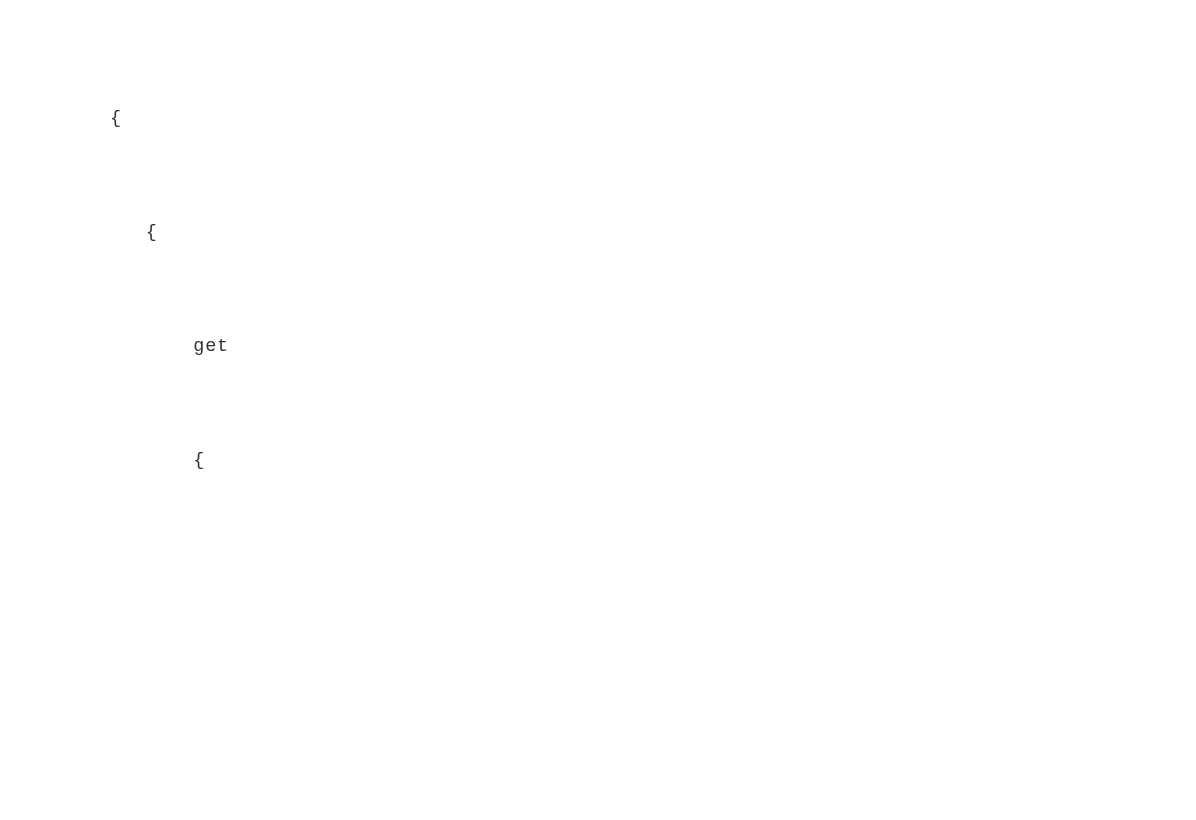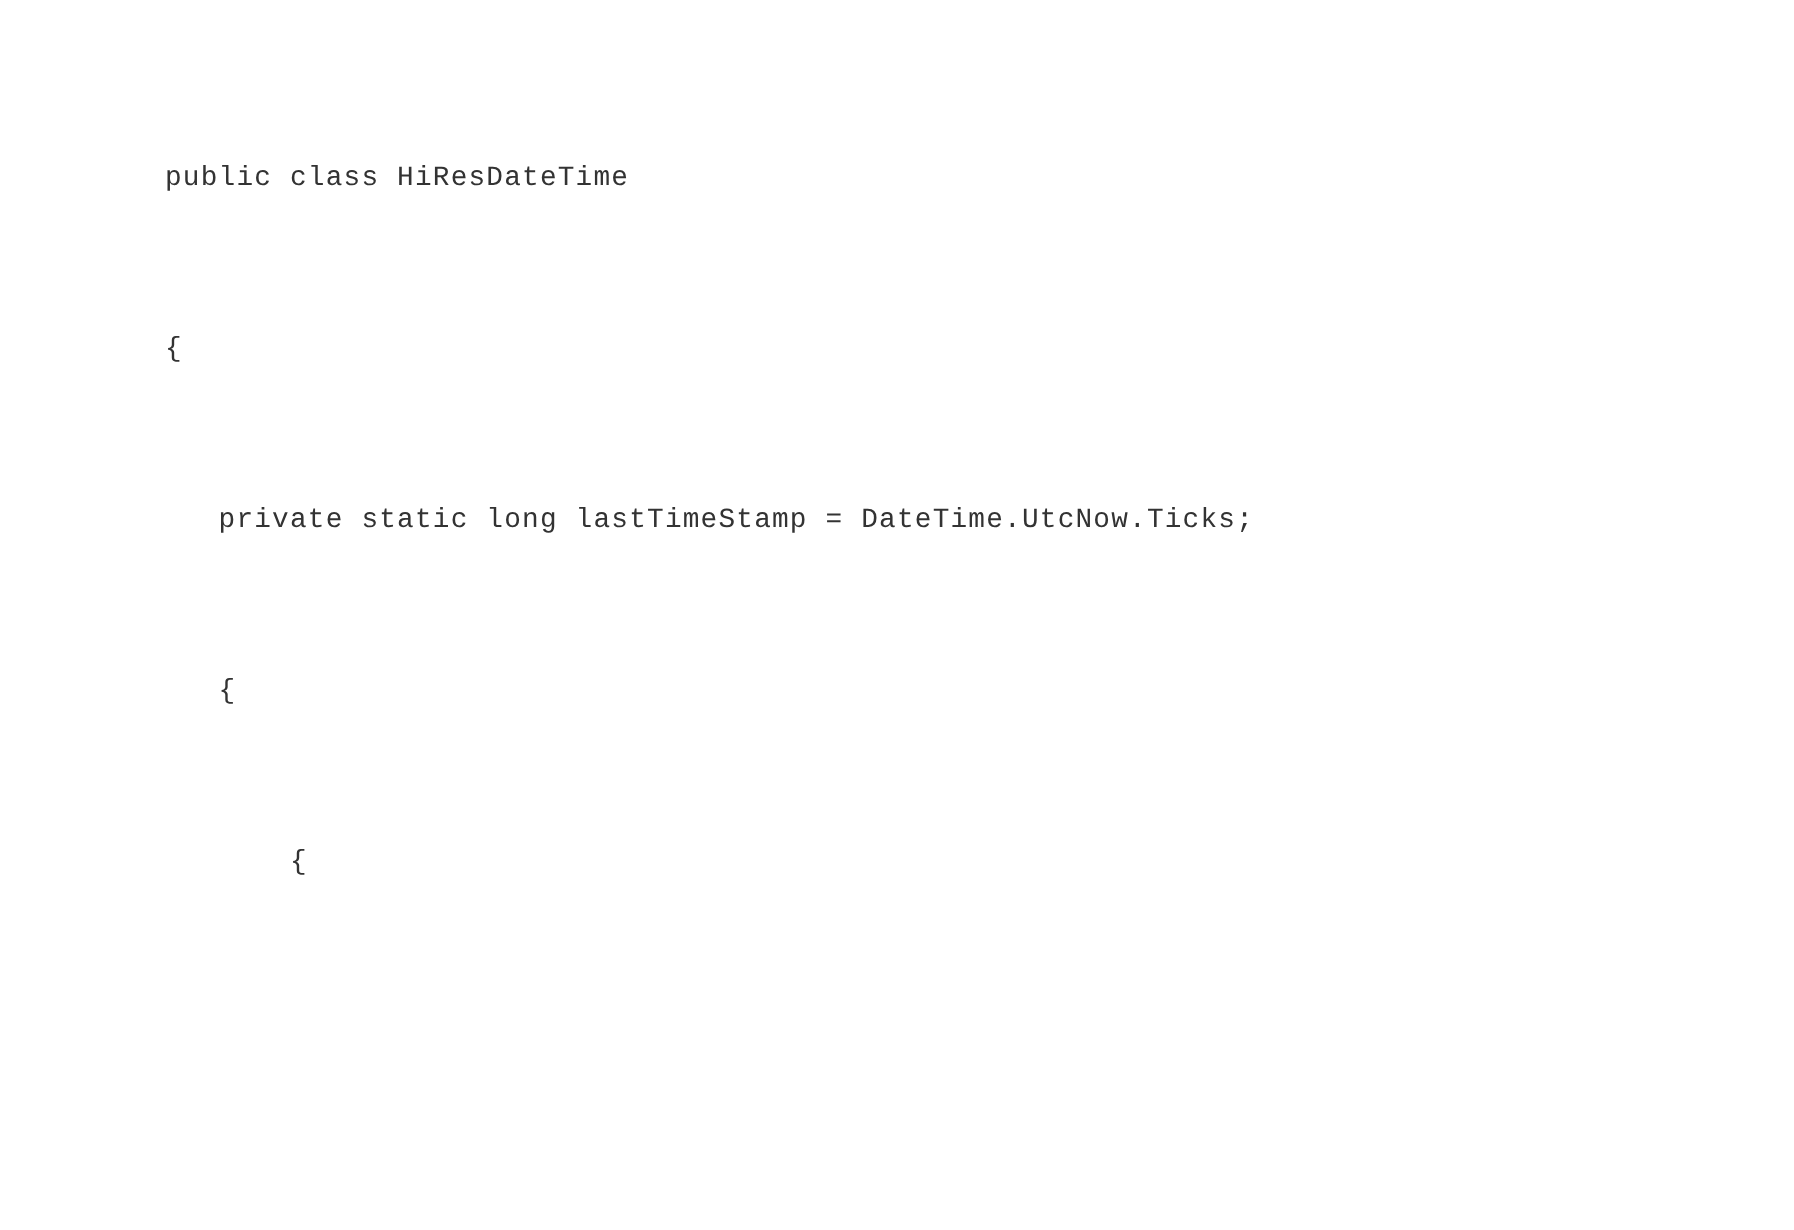--- a/index.html
+++ b/index.html
@@ -18,24 +18,23 @@
     top: 24px;
     left: 110px;
     white-space: pre;
     line-height: 38px;
   }
 </style>
 </head>
 <body>
 
 <div class="code-container">
-  <div>public class HiResDateTime</div>
   <div>{</div>
-  <div>   private static long lastTimeStamp = DateTime.UtcNow.Ticks;</div>
   <div>   {</div>
+  <div>       get</div>
   <div>       {</div>
   
   
   
   
   
   
   
   
   <div></div>

